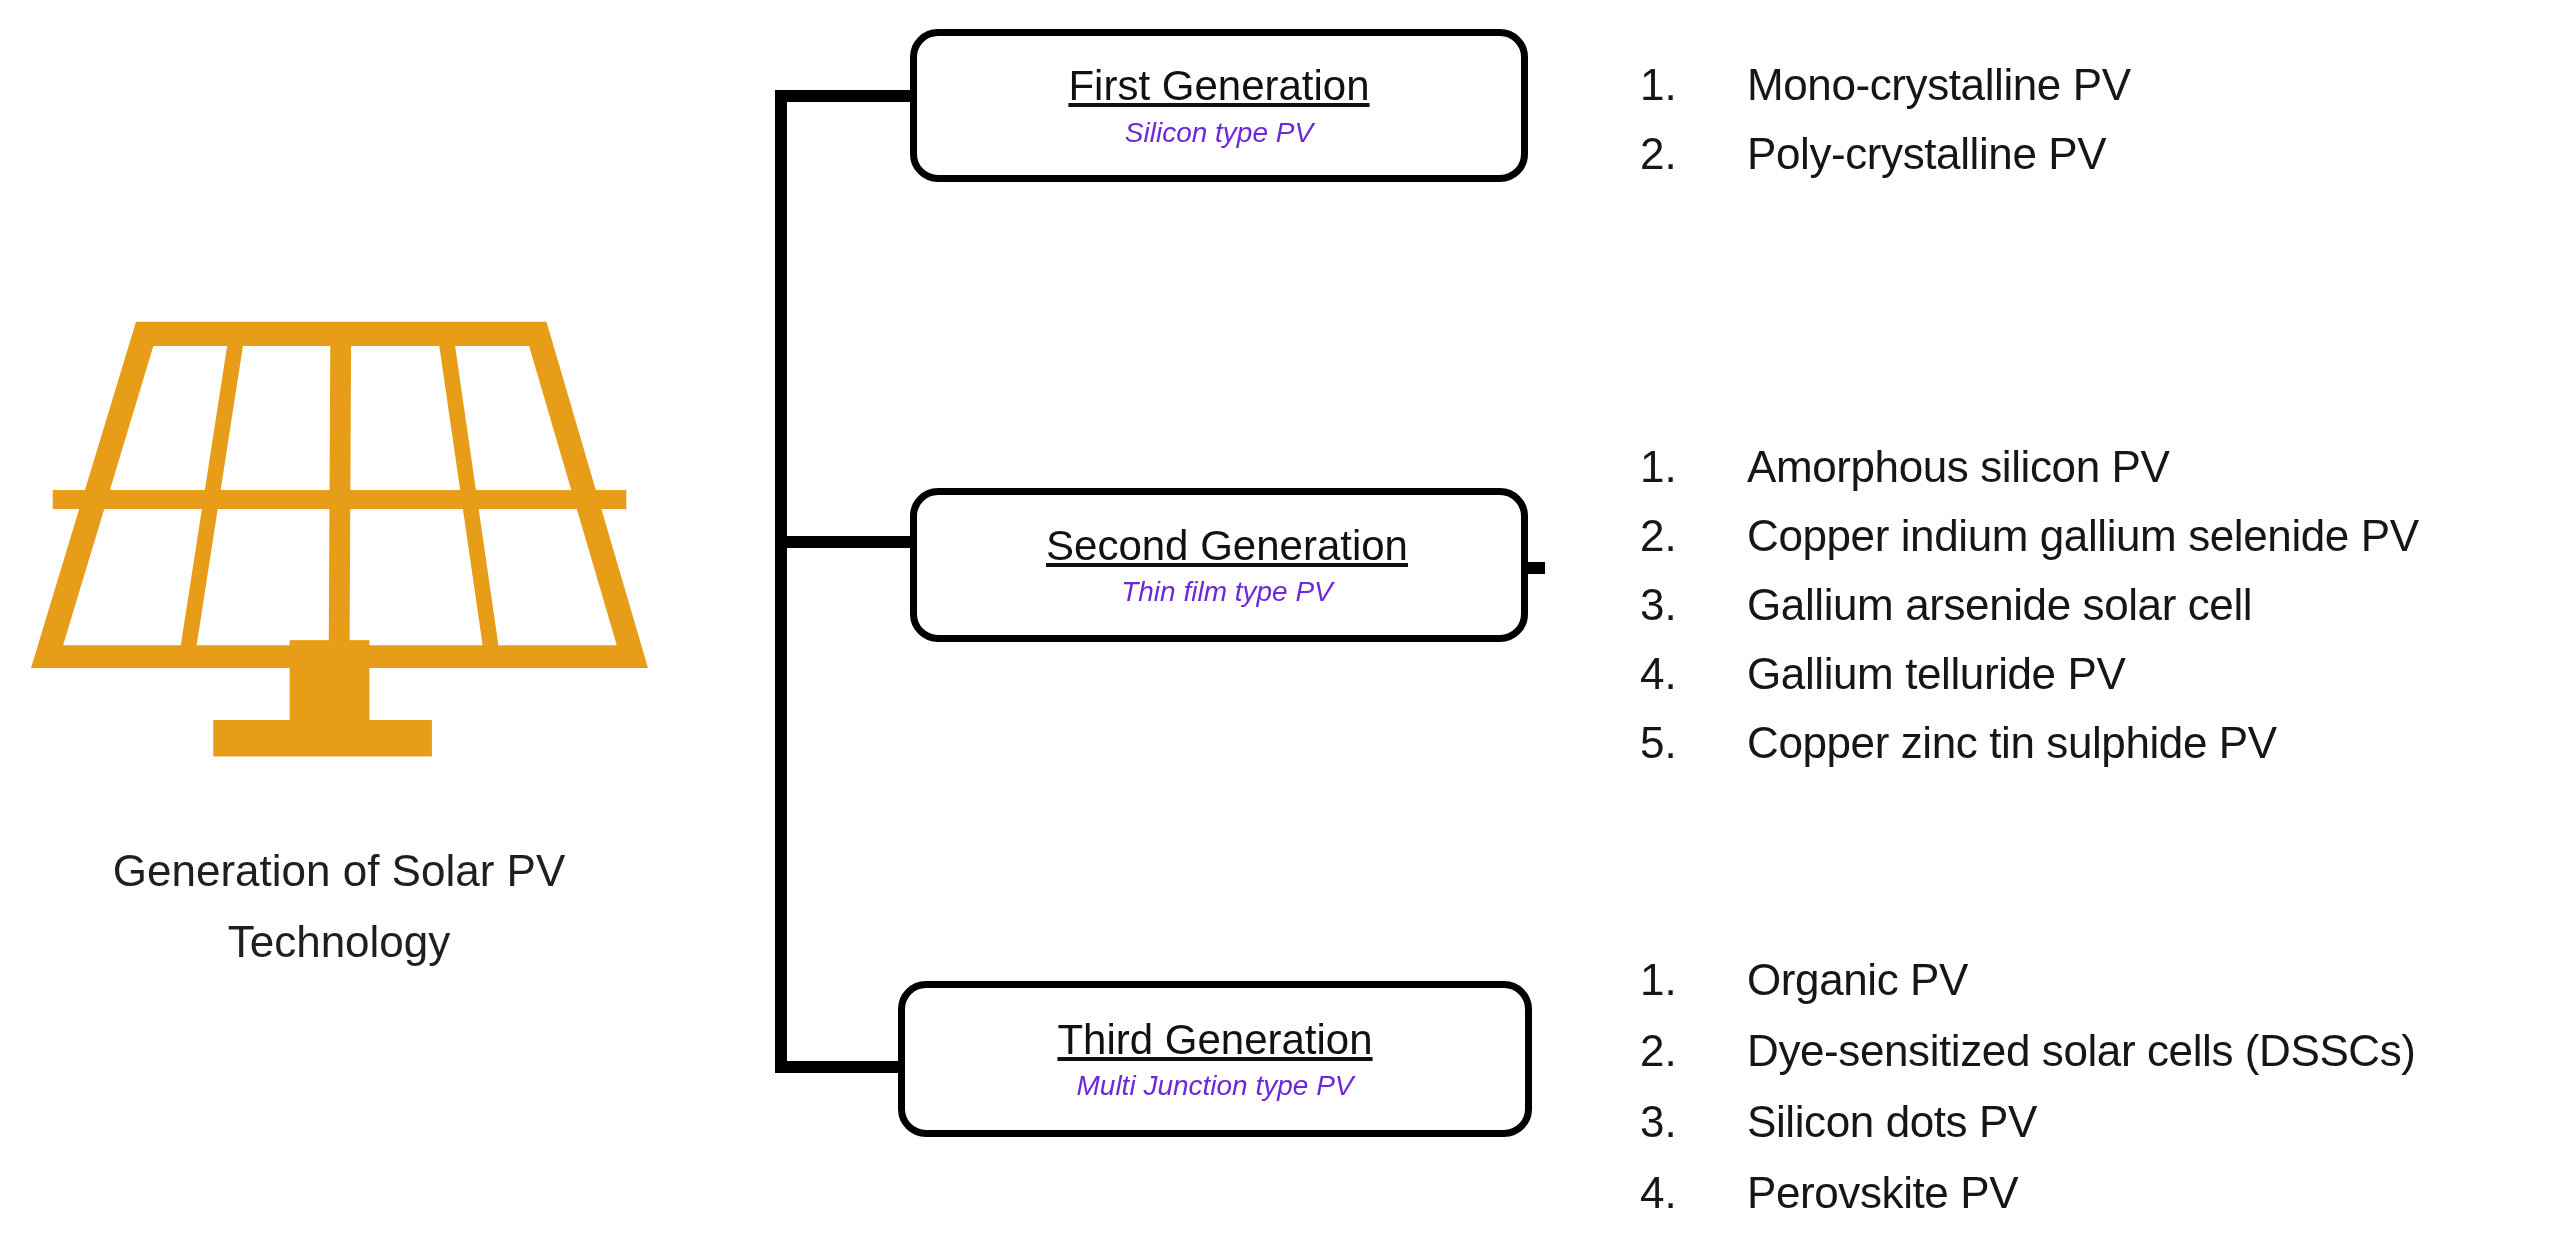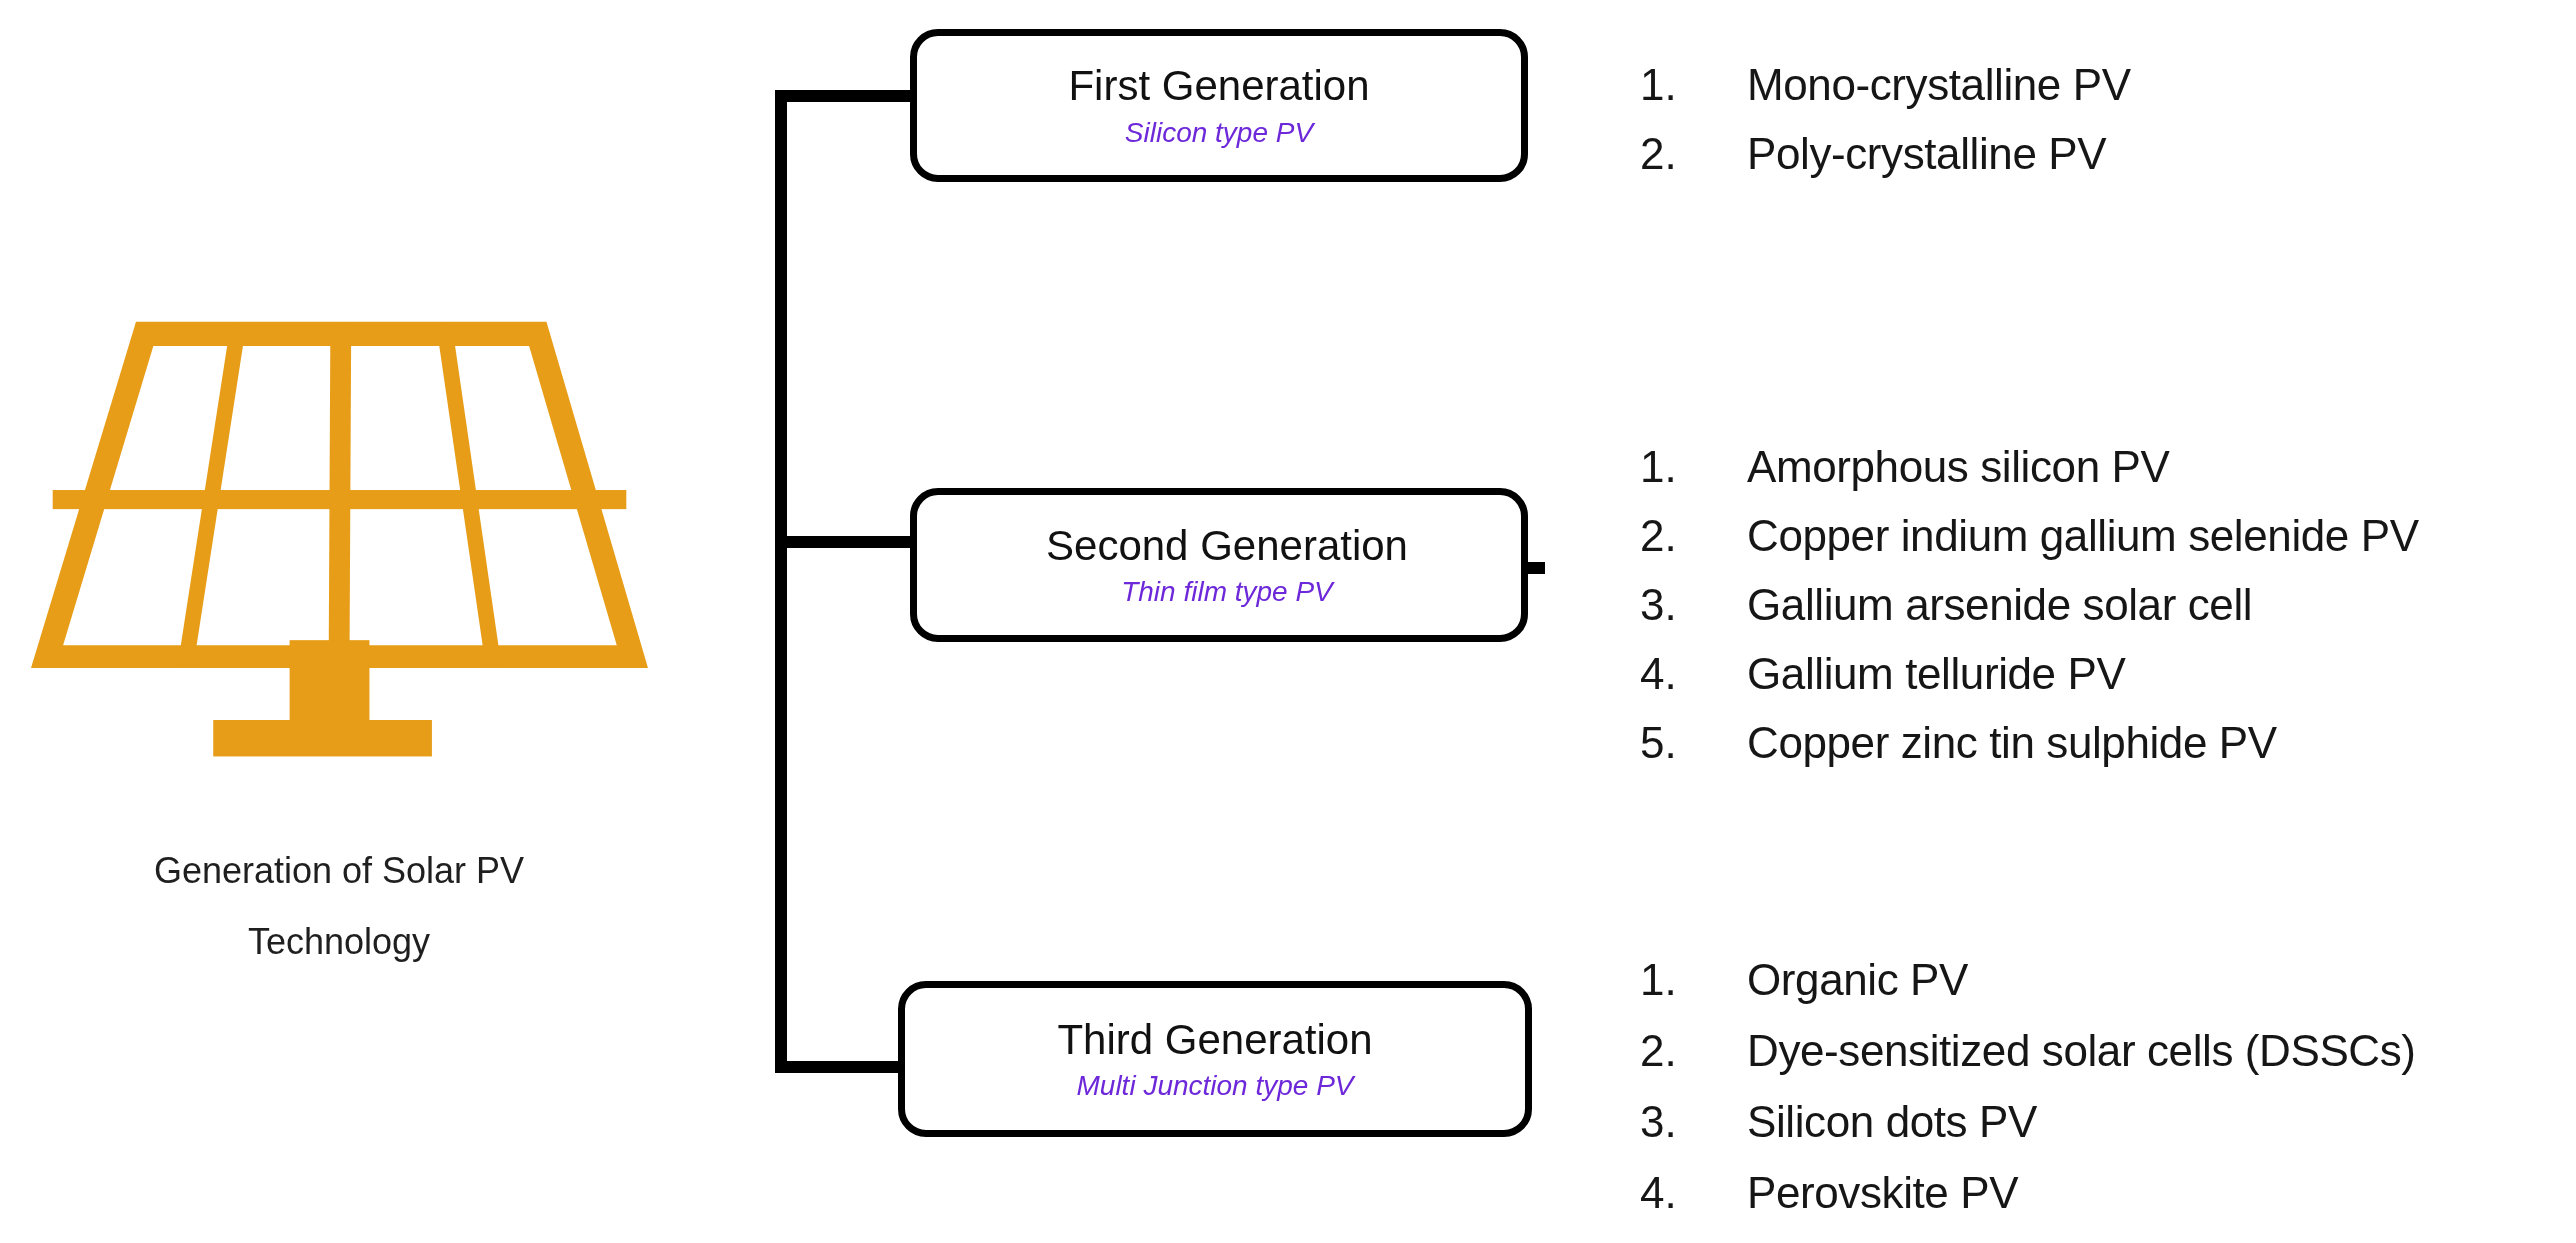--- a/index.html
+++ b/index.html
@@ -3,27 +3,27 @@
 <meta charset="utf-8">
 <style>
   html,body{margin:0;padding:0;background:#ffffff;}
   #canvas{position:relative;width:2576px;height:1244px;background:#ffffff;overflow:hidden;
           font-family:"Liberation Sans",sans-serif;color:#161616;}
   .abs{position:absolute;}
   .line{position:absolute;background:#000000;}
   .genbox{position:absolute;background:#ffffff;border:7.8px solid #000000;border-radius:28px;
           display:flex;flex-direction:column;align-items:center;justify-content:center;gap:8.7px;
           box-sizing:border-box;}
-  .genbox .title{font-size:42px;line-height:1.12;color:#111111;white-space:nowrap;}
+  .genbox .title{font-size:42px;line-height:1.12;color:#111111;white-space:nowrap;text-decoration:underline;}
   .genbox .subtitle{font-size:28px;line-height:1.1;font-style:italic;color:#6d28d9;white-space:nowrap;}
   .pvlist{position:absolute;display:flex;flex-direction:column;}
   .pvrow{display:flex;align-items:center;}
   .pvrow .num{width:95px;font-size:44px;color:#161616;flex:0 0 auto;}
   .pvrow .txt{font-size:44px;color:#161616;white-space:nowrap;letter-spacing:-0.4px;margin-left:12px;}
-  .iconlabel{position:absolute;text-align:center;font-size:36px;line-height:71px;color:#1f1f1f;}
+  .iconlabel{position:absolute;text-align:center;font-size:44px;line-height:71px;color:#1f1f1f;}
   .iconlabel span{display:block;}
 </style>
 </head>
 <body>
 
 <div id="canvas">
 
   <svg class="abs" style="left:31px;top:319px;" width="617" height="441" viewBox="0 0 711 508" aria-hidden="true">
 
     <polygon points="121,3 594,3 711,402 0,402" fill="#E79D17"></polygon>

